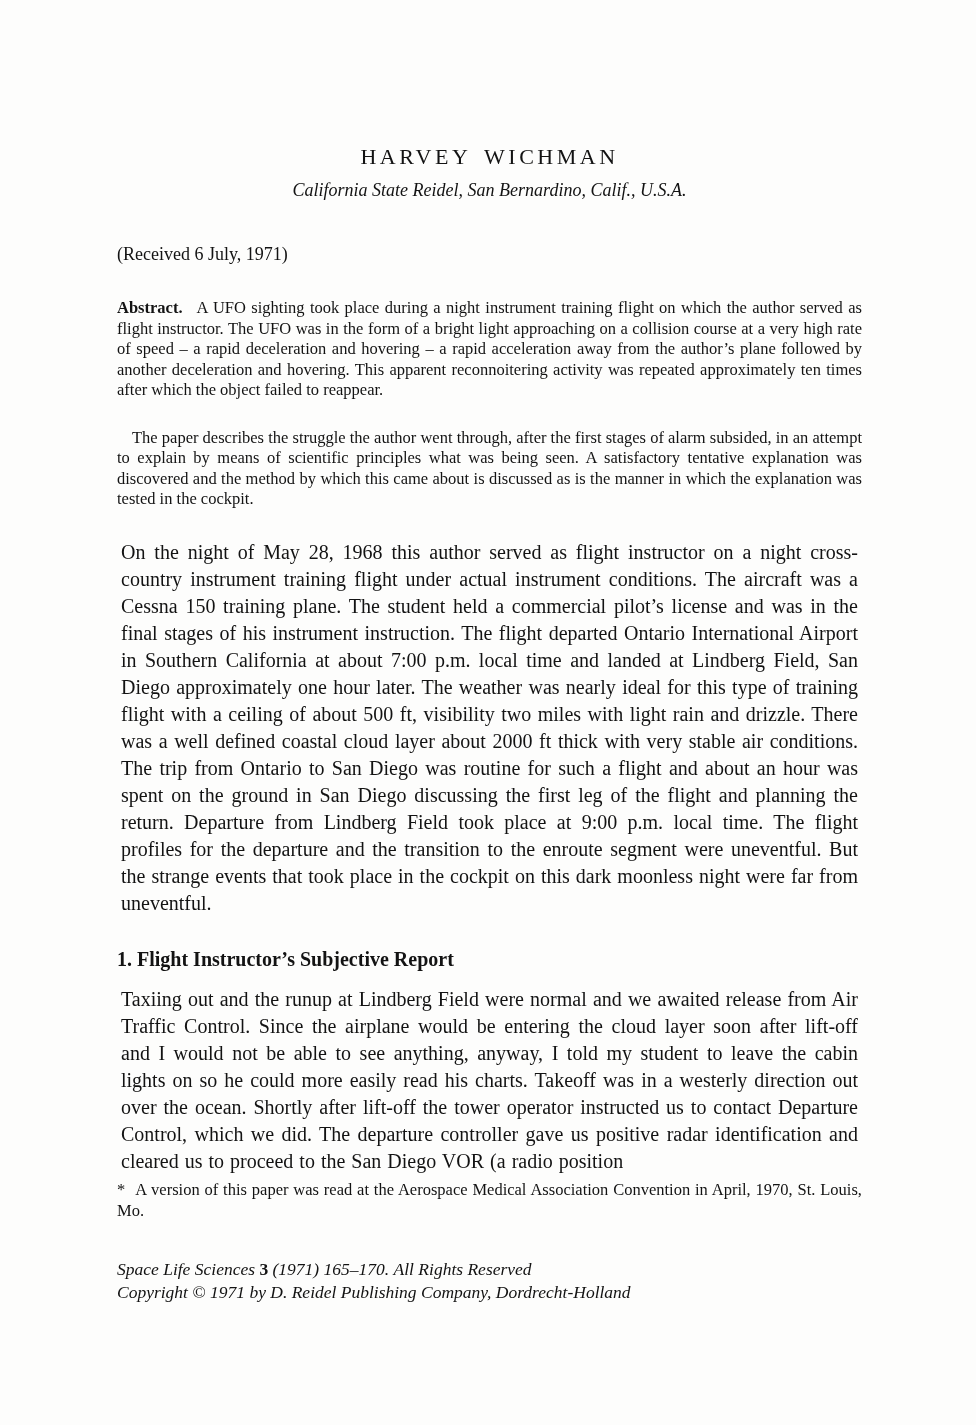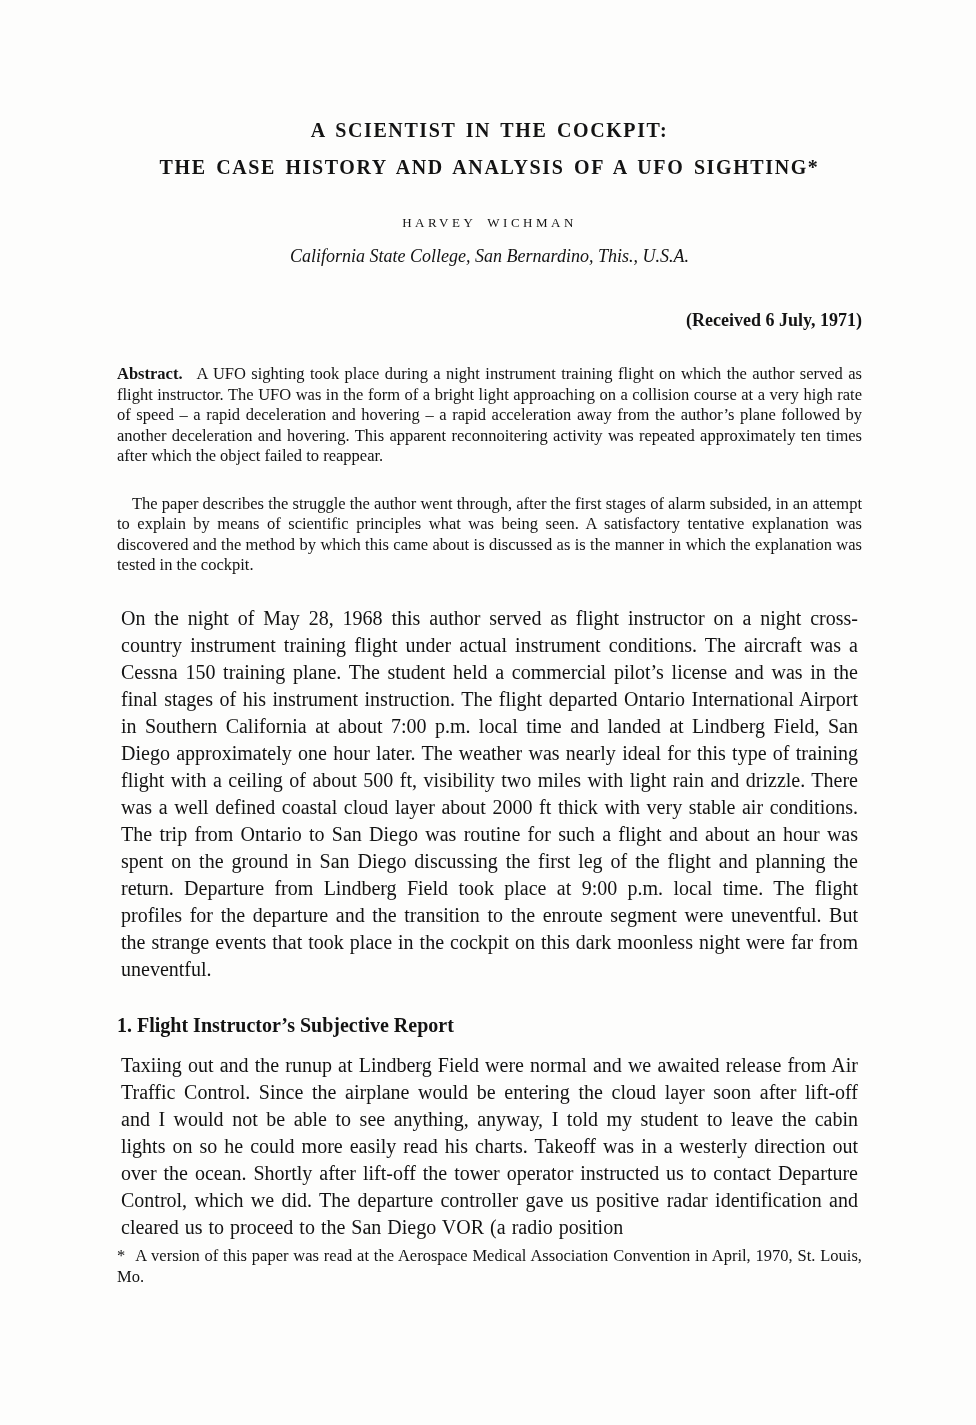--- a/index.html
+++ b/index.html
@@ -24,40 +24,39 @@
     margin: 0;
     text-align: center;
     font-size: 20px;
     font-weight: bold;
     letter-spacing: 1.6px;
     line-height: 37px;
     word-spacing: 3px;
   }
   .title .title-line { display: block; }
   .author {
-    margin-top: 25px;
+    margin-top: 33px;
     text-align: center;
-    font-size: 13px;
+    font-size: 22px;
     letter-spacing: 3.5px;
     word-spacing: 5px;
     line-height: 24px;
   }
   .affiliation {
     margin-top: 9px;
     text-align: center;
     font-style: italic;
     font-size: 18px;
     line-height: 24px;
   }
   .received {
     margin-top: 40px;
-    text-align: right;
+    text-align: left;
     font-size: 18px;
     line-height: 24px;
-    font-weight: bold;
   }
   
   .abstract {
     margin-top: 32px;
   }
   .abstract p {
     margin: 0;
     font-size: 16.5px;
     line-height: 20.5px;
     text-align: justify;
@@ -100,28 +99,24 @@
   .vol {
     font-style: normal;
     font-weight: bold;
   }
 </style>
 </head>
 <body>
 
 <div class="page">
 
-  <h1 class="title">
-    <span class="title-line">A SCIENTIST IN THE COCKPIT:</span>
-    <span class="title-line">THE CASE HISTORY AND ANALYSIS OF A UFO SIGHTING*</span>
-  </h1>
 
   <div class="author">HARVEY WICHMAN</div>
 
-  <div class="affiliation">California State College, San Bernardino, This., U.S.A.</div>
+  <div class="affiliation">California State Reidel, San Bernardino, Calif., U.S.A.</div>
 
   <div class="received">(Received 6 July, 1971)</div>
 
   <section class="abstract">
     <p><span class="abstract-label">Abstract.</span><span>A UFO sighting took place during a night instrument training flight on which the author served as flight instructor. The UFO was in the form of a bright light approaching on a collision course at a very high rate of speed – a rapid deceleration and hovering – a rapid acceleration away from the author’s plane followed by another deceleration and hovering. This apparent reconnoitering activity was repeated approximately ten times after which the object failed to reappear.</span></p>
     <p class="indent">The paper describes the struggle the author went through, after the first stages of alarm subsided, in an attempt to explain by means of scientific principles what was being seen. A satisfactory tentative explanation was discovered and the method by which this came about is discussed as is the manner in which the explanation was tested in the cockpit.</p>
   </section>
 
   <main>
     <p class="body-p body-start">On the night of May 28, 1968 this author served as flight instructor on a night cross-country instrument training flight under actual instrument conditions. The aircraft was a Cessna 150 training plane. The student held a commercial pilot’s license and was in the final stages of his instrument instruction. The flight departed Ontario International Airport in Southern California at about 7:00 p.m. local time and landed at Lindberg Field, San Diego approximately one hour later. The weather was nearly ideal for this type of training flight with a ceiling of about 500 ft, visibility two miles with light rain and drizzle. There was a well defined coastal cloud layer about 2000 ft thick with very stable air conditions. The trip from Ontario to San Diego was routine for such a flight and about an hour was spent on the ground in San Diego discussing the first leg of the flight and planning the return. Departure from Lindberg Field took place at 9:00 p.m. local time. The flight profiles for the departure and the transition to the enroute segment were uneventful. But the strange events that took place in the cockpit on this dark moonless night were far from uneventful.</p>
@@ -129,15 +124,22 @@
     <h2 class="section-heading">1. Flight Instructor’s Subjective Report</h2>
 
     <p class="body-p">Taxiing out and the runup at Lindberg Field were normal and we awaited release from Air Traffic Control. Since the airplane would be entering the cloud layer soon after lift-off and I would not be able to see anything, anyway, I told my student to leave the cabin lights on so he could more easily read his charts. Takeoff was in a westerly direction out over the ocean. Shortly after lift-off the tower operator instructed us to contact Departure Control, which we did. The departure controller gave us positive radar identification and cleared us to proceed to the San Diego VOR (a radio position</p>
   </main>
 
   <div class="footnote">
     <span class="footnote-marker">*</span><span>A version of this paper was read at the Aerospace Medical Association Convention in April, 1970, St. Louis, Mo.</span>
   </div>
 
   <footer class="imprint">
+    <div>
+      <span class="it">Space Life Sciences</span>
+      <span class="vol">3</span>
+      <span class="it">(1971) 165–170.</span>
+      <span class="it">All Rights Reserved</span>
+    </div>
+    <div class="it">Copyright © 1971 by D. Reidel Publishing Company, Dordrecht-Holland</div>
   </footer>
 
 </div>
 
 </body></html>

